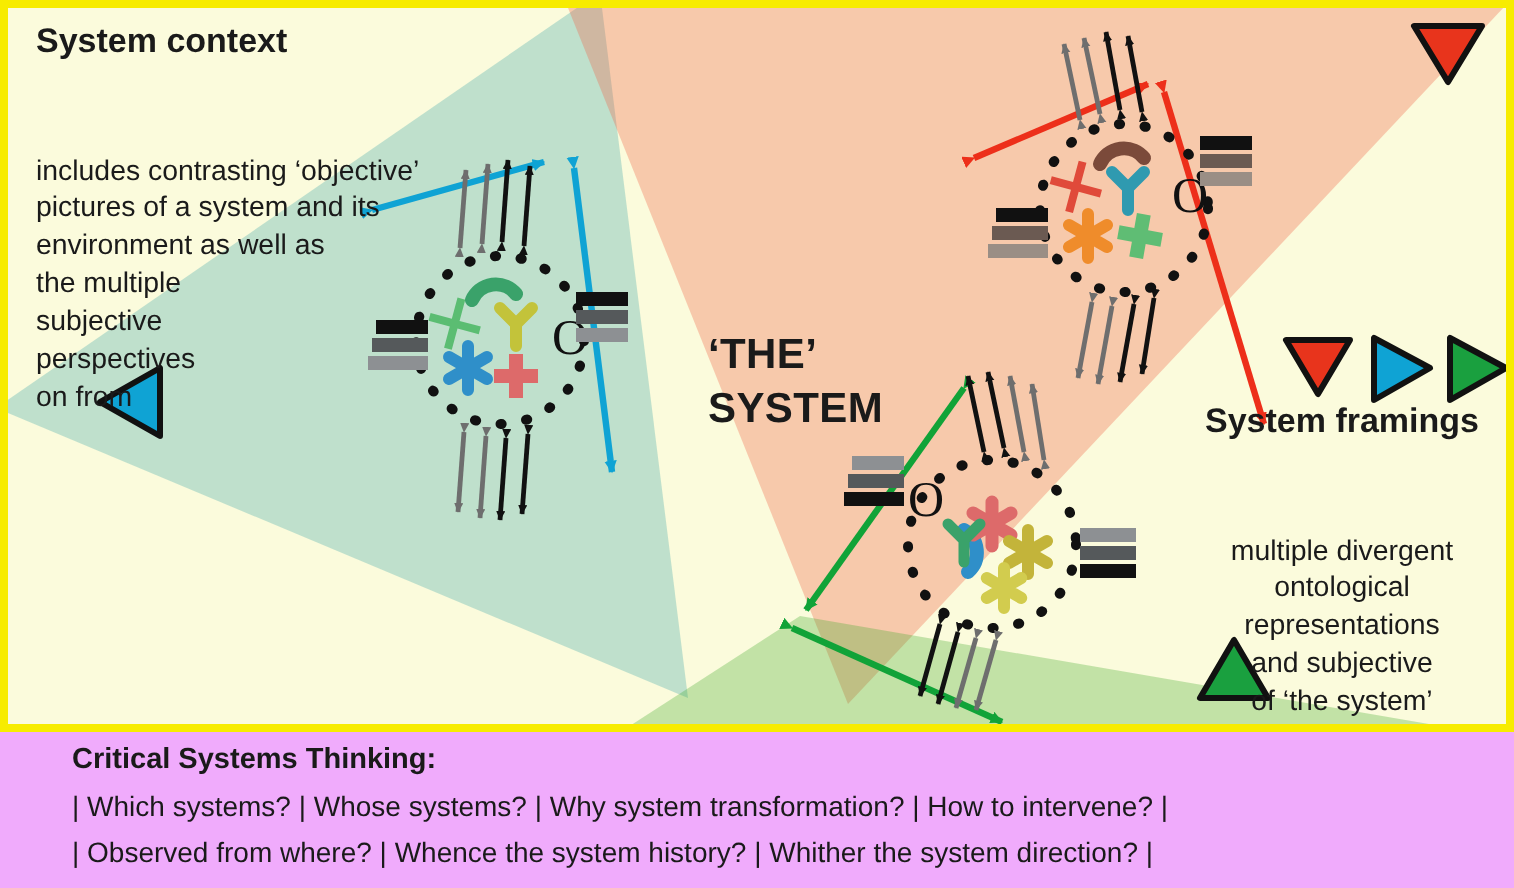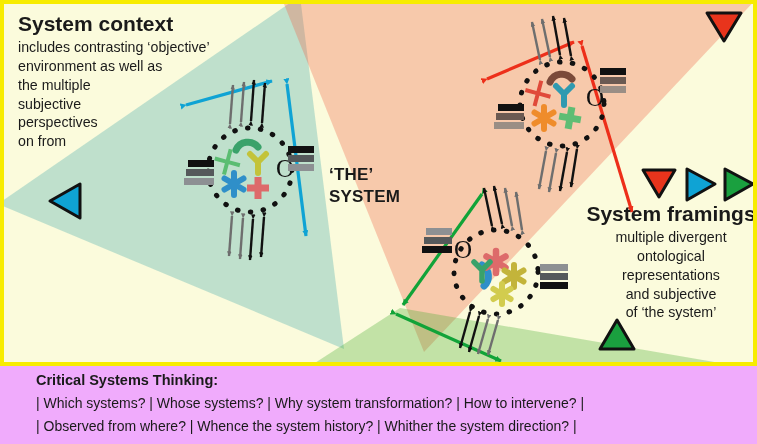--- a/index.html
+++ b/index.html
@@ -14,26 +14,26 @@
   #diagram{
     position:absolute;left:0;top:0;width:757px;height:366px;
     box-sizing:border-box;
     border:4px solid #f7ec00;
     background:#fbfbdc;
     overflow:hidden;
   }
   #diagram svg{position:absolute;left:0;top:0;}
 
   .txt{position:absolute;z-index:5;}
-  .hdr{font-weight:bold;font-size:21px;line-height:1.33;}
-  .bod{font-size:14.2px;line-height:1.33;}
+  .hdr{font-weight:bold;font-size:17px;line-height:1.33;}
+  .bod{font-size:14.2px;line-height:1.33;margin-top:44px;}
 
   #ctx-block{left:14px;top:6px;width:330px;}
   #fram-block{left:576px;top:196px;width:182px;text-align:center;}
-  #sys-label{left:325px;top:160px;width:120px;font-weight:bold;font-size:17px;
+  #sys-label{left:350px;top:160px;width:120px;font-weight:bold;font-size:21px;
              line-height:1.3;letter-spacing:.2px;}
 
   
   #caption{
     position:absolute;left:0;top:366px;width:757px;height:92px;
     background:#f0abfc;
   }
   #cap-title{position:absolute;left:36px;top:6px;font-weight:bold;font-size:14.5px;}
   .cap-line{position:absolute;left:36px;font-size:14px;white-space:nowrap;}
   #cap-l1{top:29px;}
@@ -232,20 +232,21 @@
         <polygon points="639,166 671,166 655,193" fill="#e8341c" stroke="#111" stroke-width="3" stroke-linejoin="round"></polygon>
         <polygon points="683,165 683,196 711,180" fill="#0fa3d4" stroke="#111" stroke-width="3" stroke-linejoin="round"></polygon>
         <polygon points="721,165 721,196 749,180" fill="#1aa03f" stroke="#111" stroke-width="3" stroke-linejoin="round"></polygon>
       </g>
     </svg>
 
     <div class="txt" id="ctx-block">
       <div class="hdr">System context</div>
       <div class="bod">
         <div>includes contrasting ‘objective’</div>
+        <div>pictures of a system and its</div>
         <div>environment as well as</div>
         <div>the multiple</div>
         <div>subjective</div>
         <div>perspectives</div>
         <div>on from</div>
       </div>
     </div>
 
     <div class="txt" id="sys-label">
       <div>‘THE’</div>

